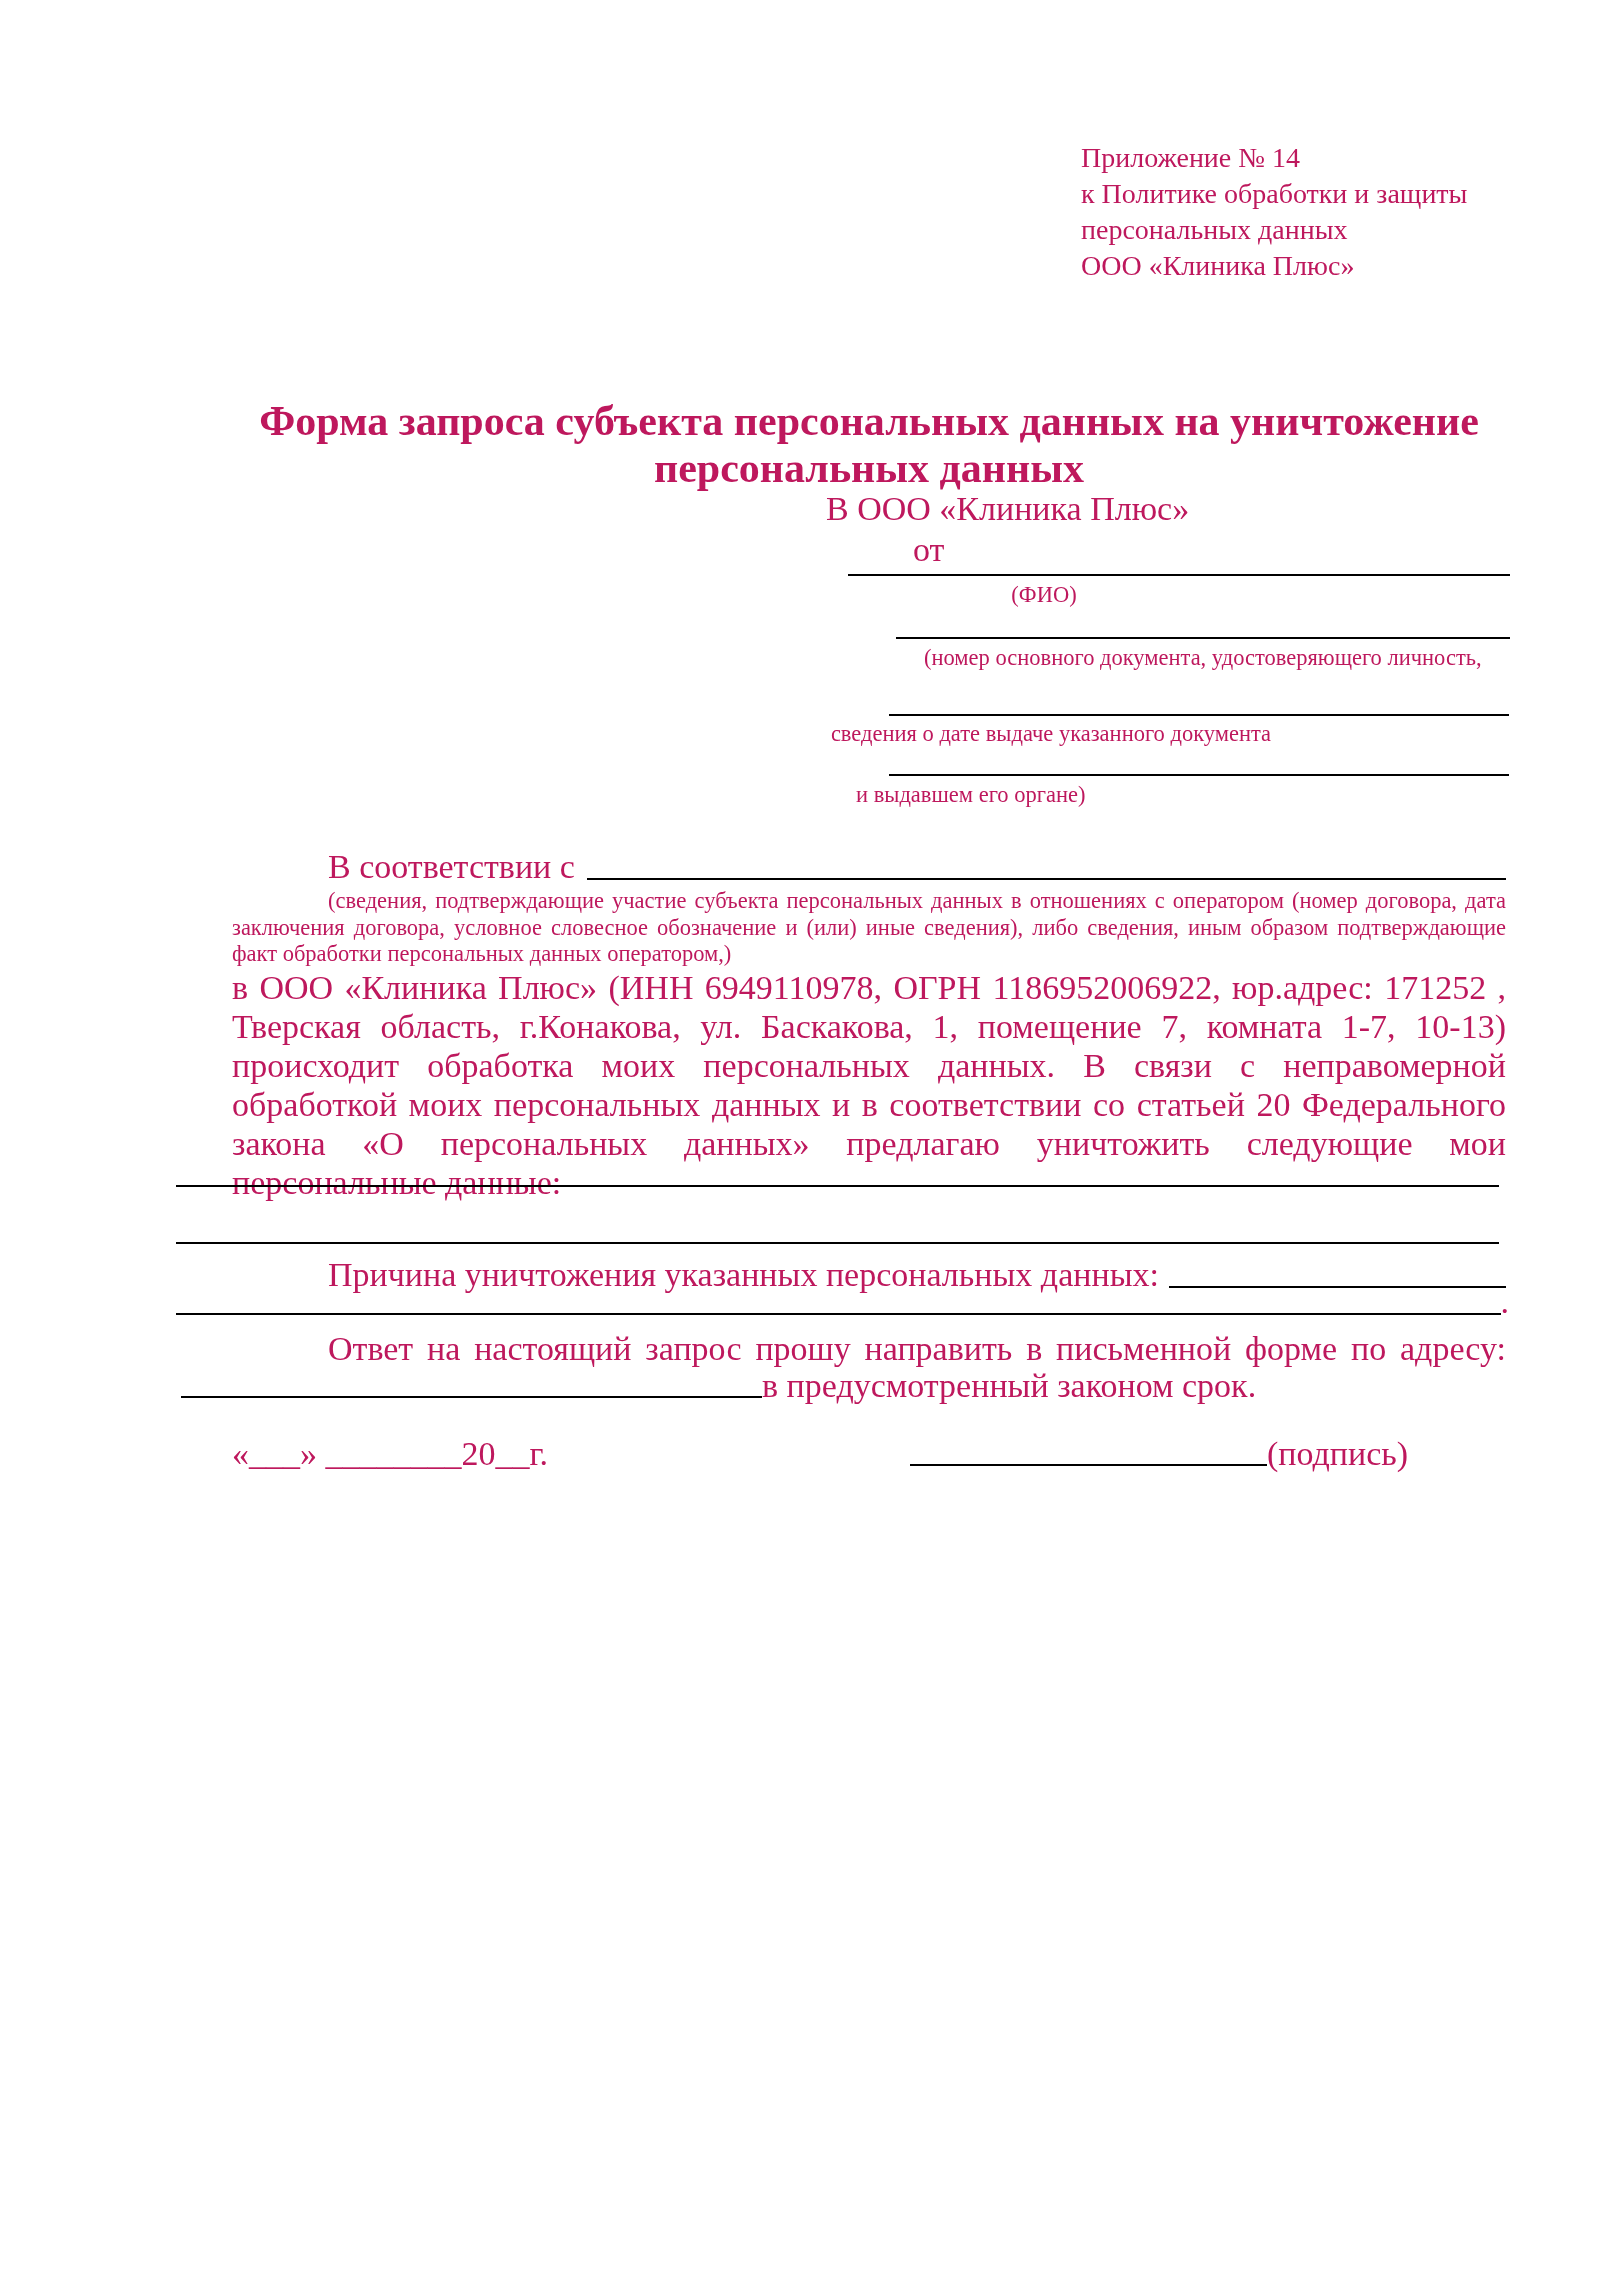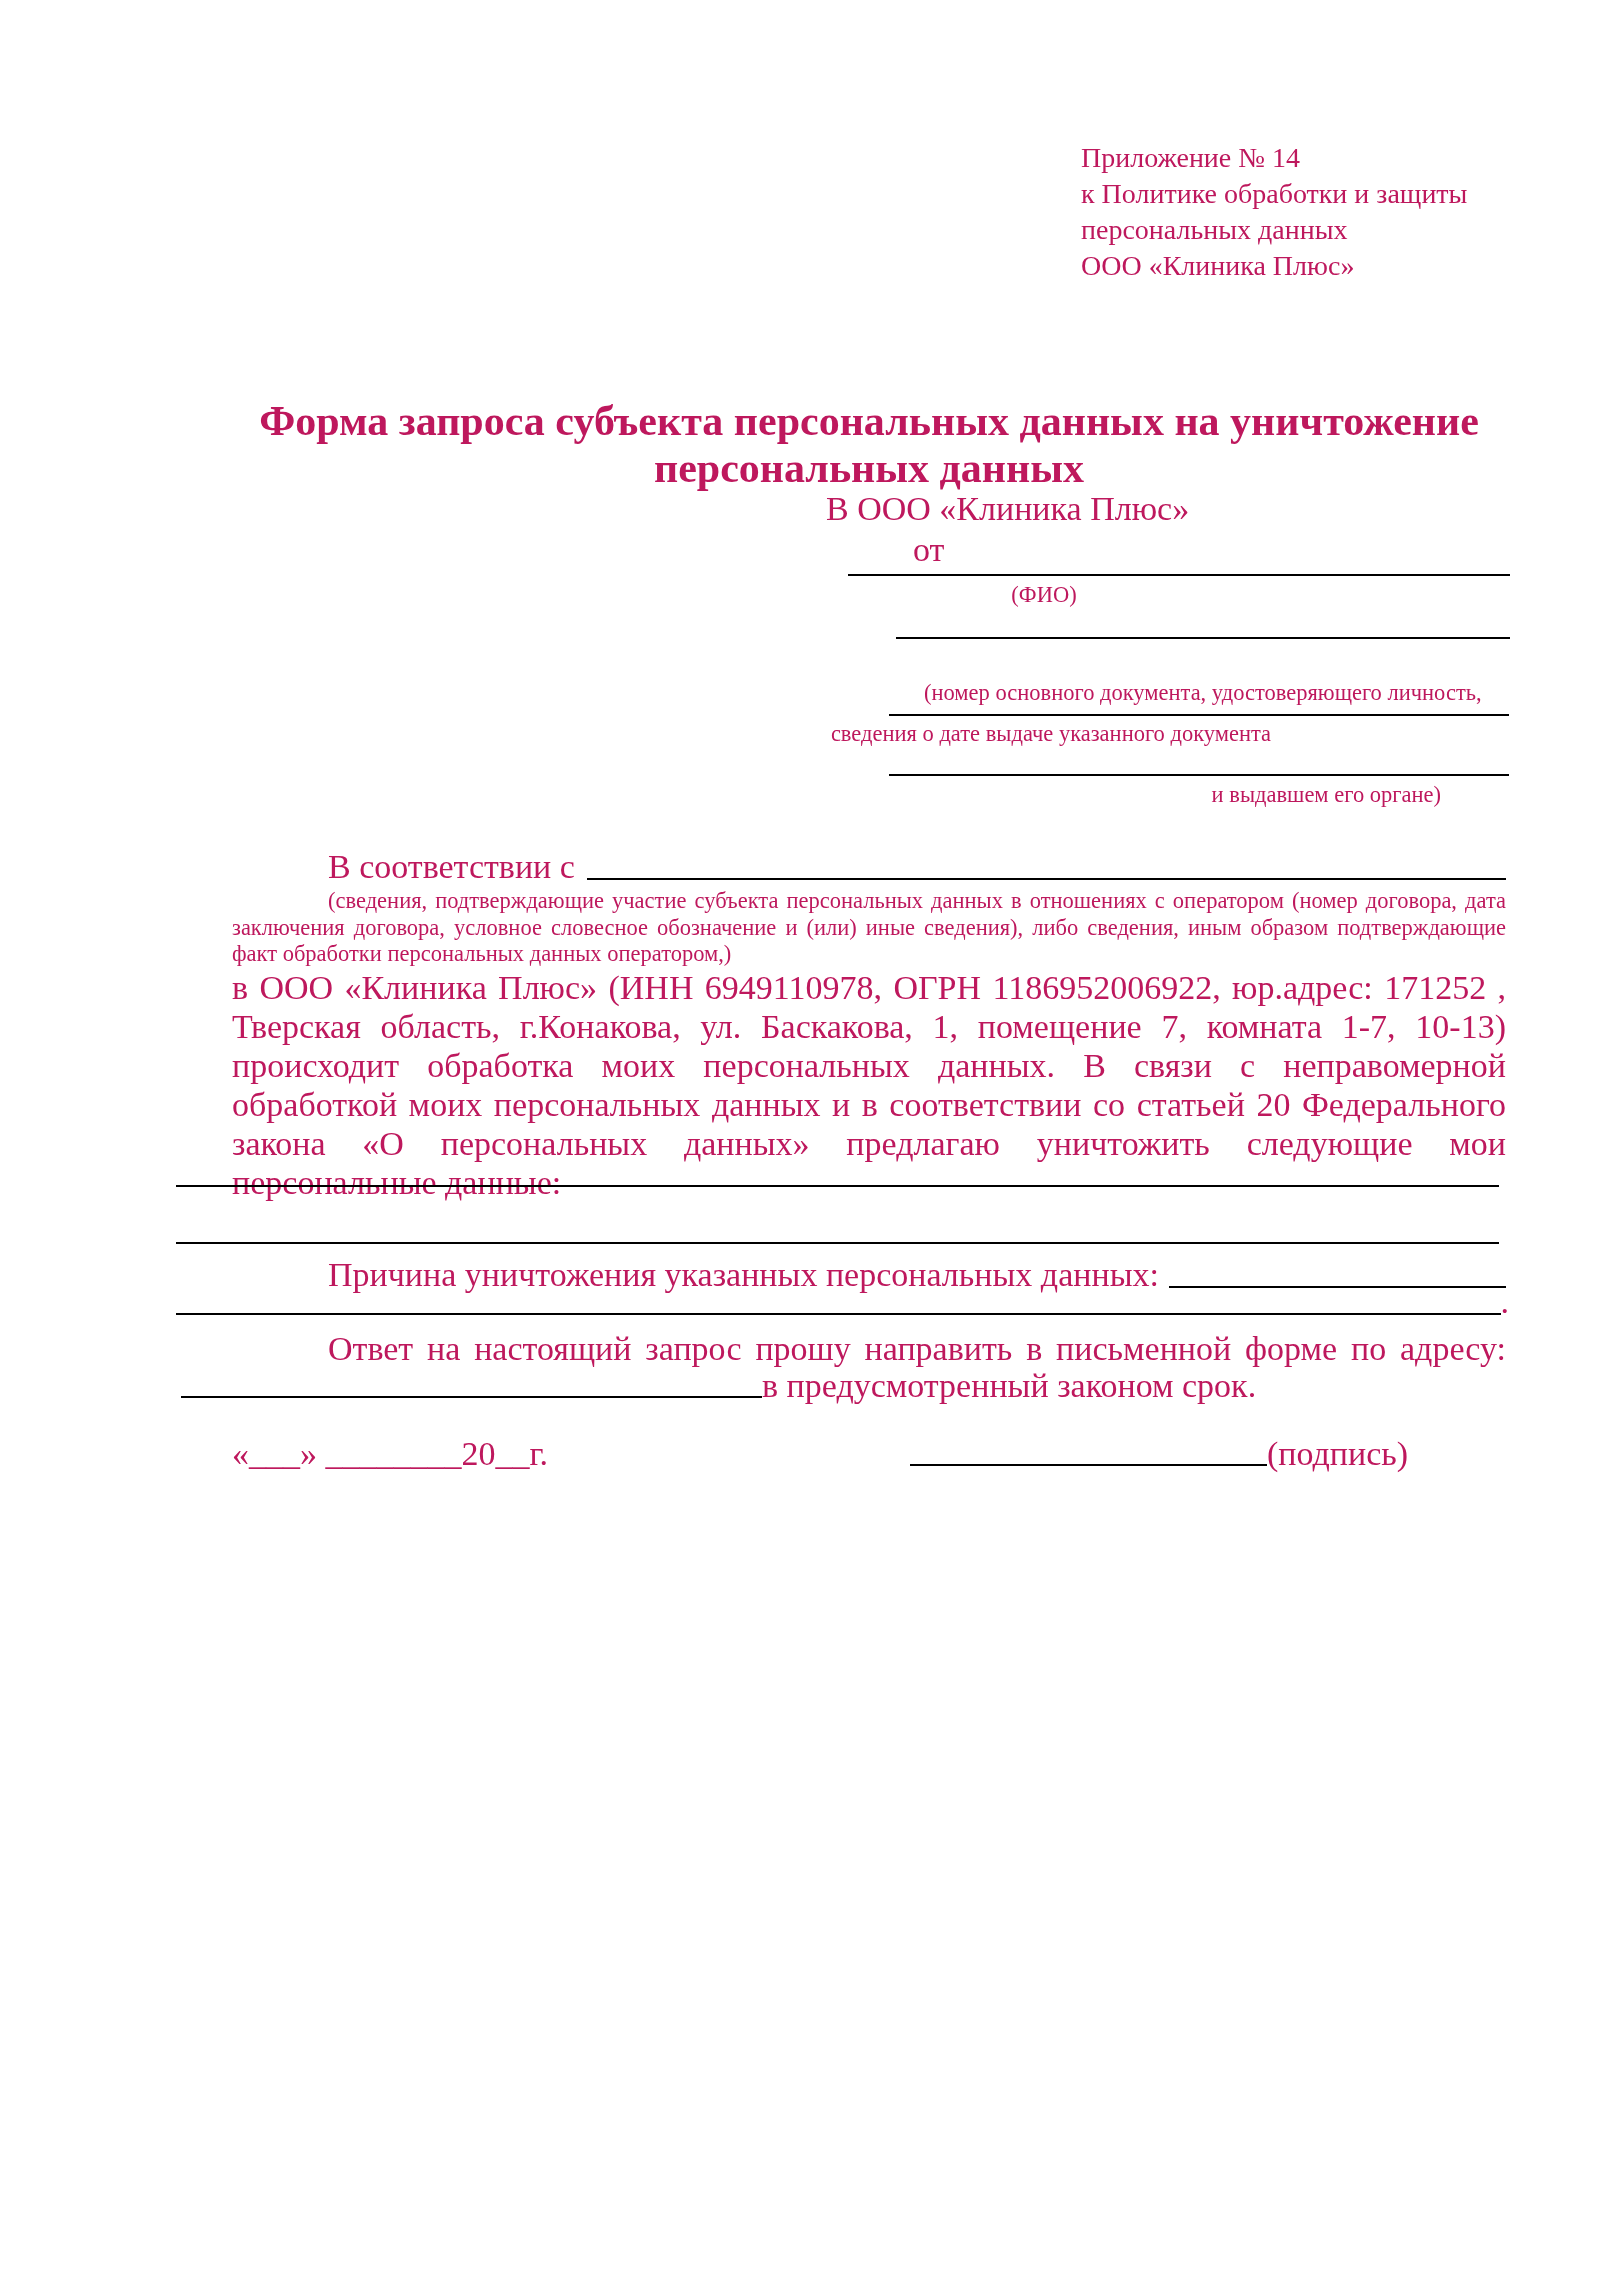--- a/index.html
+++ b/index.html
@@ -42,27 +42,27 @@
     <div>персональных данных</div>
   </div>
 
   <div class="abs big nw" style="left:826px; top:489px;">В ООО «Клиника Плюс»</div>
   <div class="abs big nw" style="left:869px; top:530px;margin-left:44px;">от</div>
 
   <div class="abs rule" style="left:848px; top:574px; width:662px;"></div>
   <div class="abs cap" style="left:848px; top:582px; width:392px; text-align:center;">(ФИО)</div>
 
   <div class="abs rule" style="left:896px; top:637px; width:614px;"></div>
-  <div class="abs cap" style="left:924px; top:645px;margin-top:35px;">(номер основного документа, удостоверяющего личность,</div>
+  <div class="abs cap" style="left:924px; top:645px;">(номер основного документа, удостоверяющего личность,</div>
 
   <div class="abs rule" style="left:889px; top:714px; width:620px;"></div>
   <div class="abs cap" style="left:774px; top:721px; width:554px; text-align:center;">сведения о дате выдаче указанного документа</div>
 
   <div class="abs rule" style="left:889px; top:774px; width:620px;"></div>
-  <div class="abs cap" style="left:887px; top:782px; width:554px; text-align:right;">и выдавшем его органе)</div>
+  <div class="abs cap" style="left:856px; top:782px; width:554px; text-align:left;">и выдавшем его органе)</div>
 
   <div class="abs just indent" style="left:232px; top:888px; width:1274px; font-size:22.5px; line-height:26.5px;">(сведения, подтверждающие участие субъекта персональных данных в отношениях с оператором (номер договора, дата заключения договора, условное словесное обозначение и (или) иные сведения), либо сведения, иным образом подтверждающие факт обработки персональных данных оператором,)</div>
 
   <div class="abs big fillrow" style="left:232px; top:847px; width:1274px;">
     <span class="nw" style="padding-left:96px;">В соответствии с</span>
     <span class="fill" style="margin-left:11.8px;"></span>
   </div>
 
   <div class="abs big just" style="left:232px; top:968px; width:1274px;">в ООО «Клиника Плюс» (ИНН 6949110978, ОГРН 1186952006922, юр.адрес: 171252 , Тверская область, г.Конакова, ул. Баскакова, 1, помещение 7, комната 1-7, 10-13) происходит обработка моих персональных данных. В связи с неправомерной обработкой моих персональных данных и в соответствии со статьей 20 Федерального закона «О персональных данных» предлагаю уничтожить следующие мои персональные данные:</div>
 

